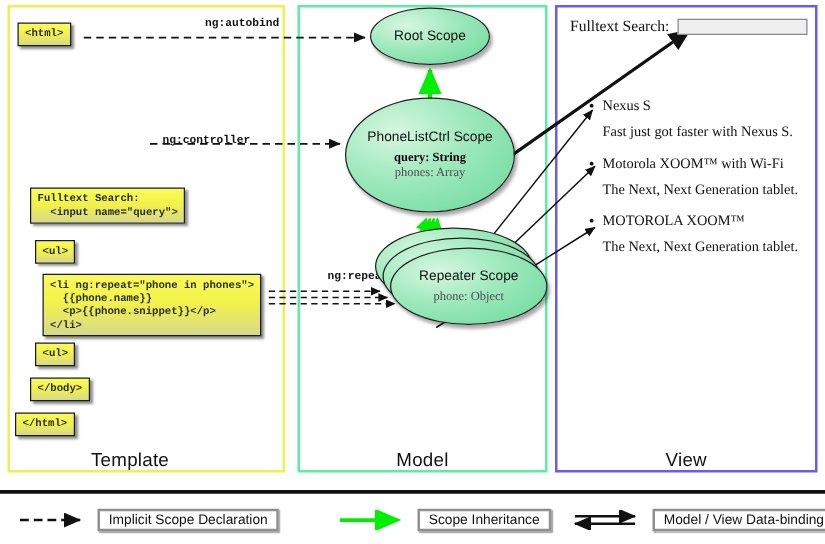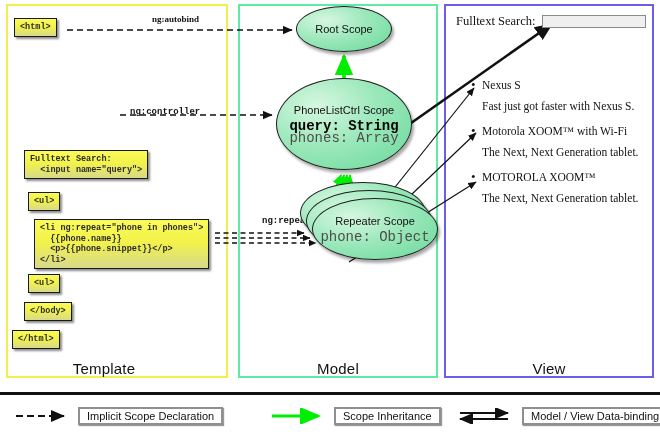--- a/index.html
+++ b/index.html
@@ -37,22 +37,22 @@
   #cb-htmlend {left:12px; top:330px;}
 
   
   .scope{position:absolute;box-sizing:border-box;border-radius:50%;
          border:1.5px solid #1f1f1f;
          background:radial-gradient(ellipse at 30% 30%,#d6f7e0 0%,#9ce8bb 45%,#68d99a 100%);
          box-shadow:2px 3px 3px rgba(0,0,0,.35);
          display:flex;flex-direction:column;align-items:center;justify-content:center;
          text-align:center;color:#111;}
   .scope .ttl{font-family:"Liberation Sans",sans-serif;font-size:11px;line-height:12.5px;}
-  .scope .props{font-family:Liberation Mono, monospace;
-                font-size:14px;line-height:11.5px;margin-top:5px;}
+  .scope .props{font-family:Liberation Serif, serif;
+                font-size:10px;line-height:11.5px;margin-top:5px;}
   .scope .props b{font-weight:bold;color:#000;}
   .scope .props span{color:#4d4d4d;}
 
   #sc-root  {left:296px;top:6px;  width:96px;height:46px;}
   #sc-ctrl  {left:276px;top:78px; width:136px;height:92px;}
   #sc-rep3  {left:300px;top:182px;width:126px;height:62px;}
   #sc-rep2  {left:306px;top:190px;width:126px;height:62px;}
   #sc-rep1  {left:312px;top:198px;width:126px;height:62px;}
   #sc-rep3,#sc-rep2{z-index:1;}
   #sc-rep1{z-index:2;}
@@ -70,21 +70,21 @@
             position:relative;padding-left:12px;line-height:15px;}
   .vi-title:before{content:"\2022";position:absolute;left:1px;top:-1px;font-size:13px;}
   .vi-snippet{font-family:"Liberation Serif",serif;font-size:11.5px;color:#111;
               padding-left:12px;line-height:15px;margin-top:6px;margin-bottom:10px;}
 
   
   #wires{position:absolute;left:0;top:0;width:660px;height:435px;pointer-events:none;}
 
   .edge-lbl{position:absolute;font-family:"Liberation Mono","DejaVu Sans Mono",monospace;
             font-size:9px;color:#111;font-weight:bold;}
-  #lbl-autobind  {left:152px;top:14px;font-family:Liberation Serif, serif;}
+  #lbl-autobind  {left:164px;top:14px;}
   #lbl-controller{left:130px;top:107px;}
   #lbl-repeat    {left:241px;top:216px;padding-left:21px;}
 
   
   #legend-rule{position:absolute;left:0;top:392px;width:660px;height:3px;background:#111;}
   #legend{position:absolute;left:0;top:400px;width:555px;height:34px;}
   .lg-item{position:absolute;display:flex;align-items:center;gap:8px;}
   #lg1{left:14px;top:7px;}
   #lg2{left:270px;top:7px;}
   #lg3{left:458px;top:7px;}

